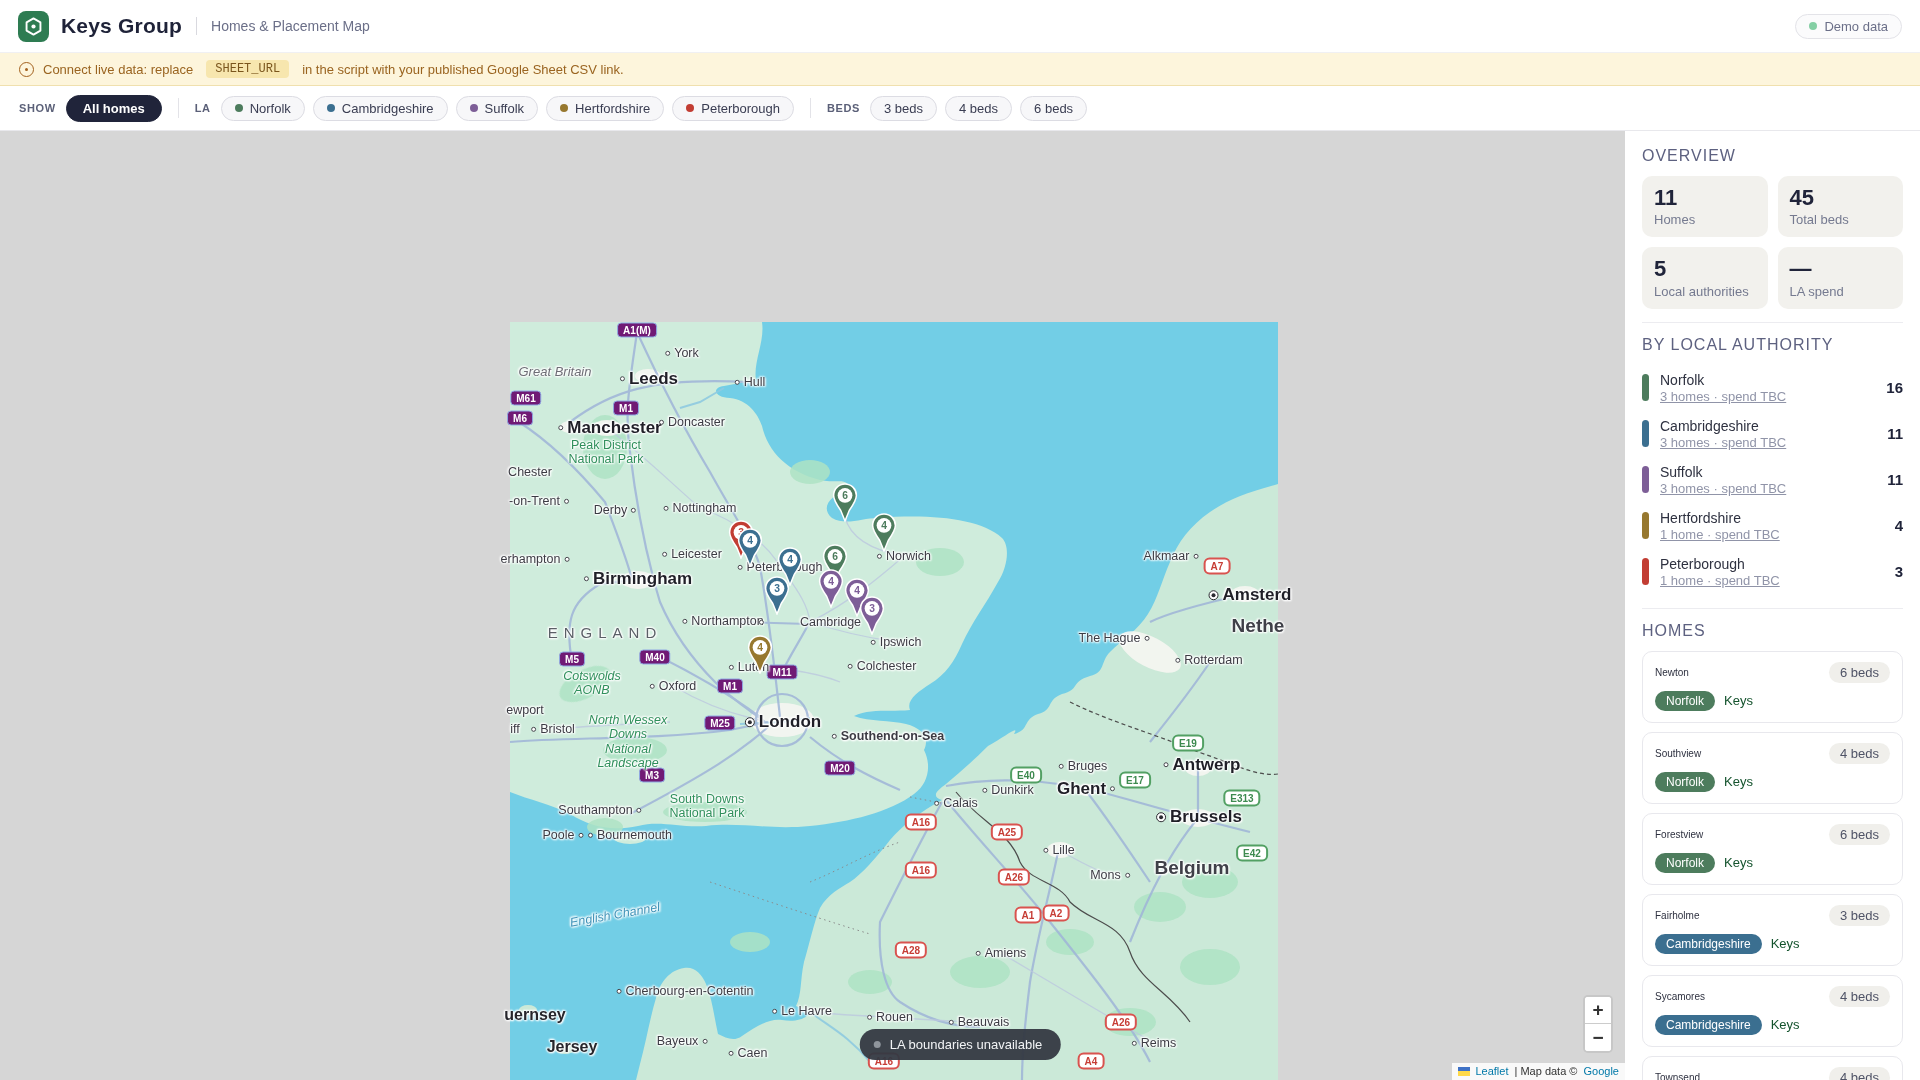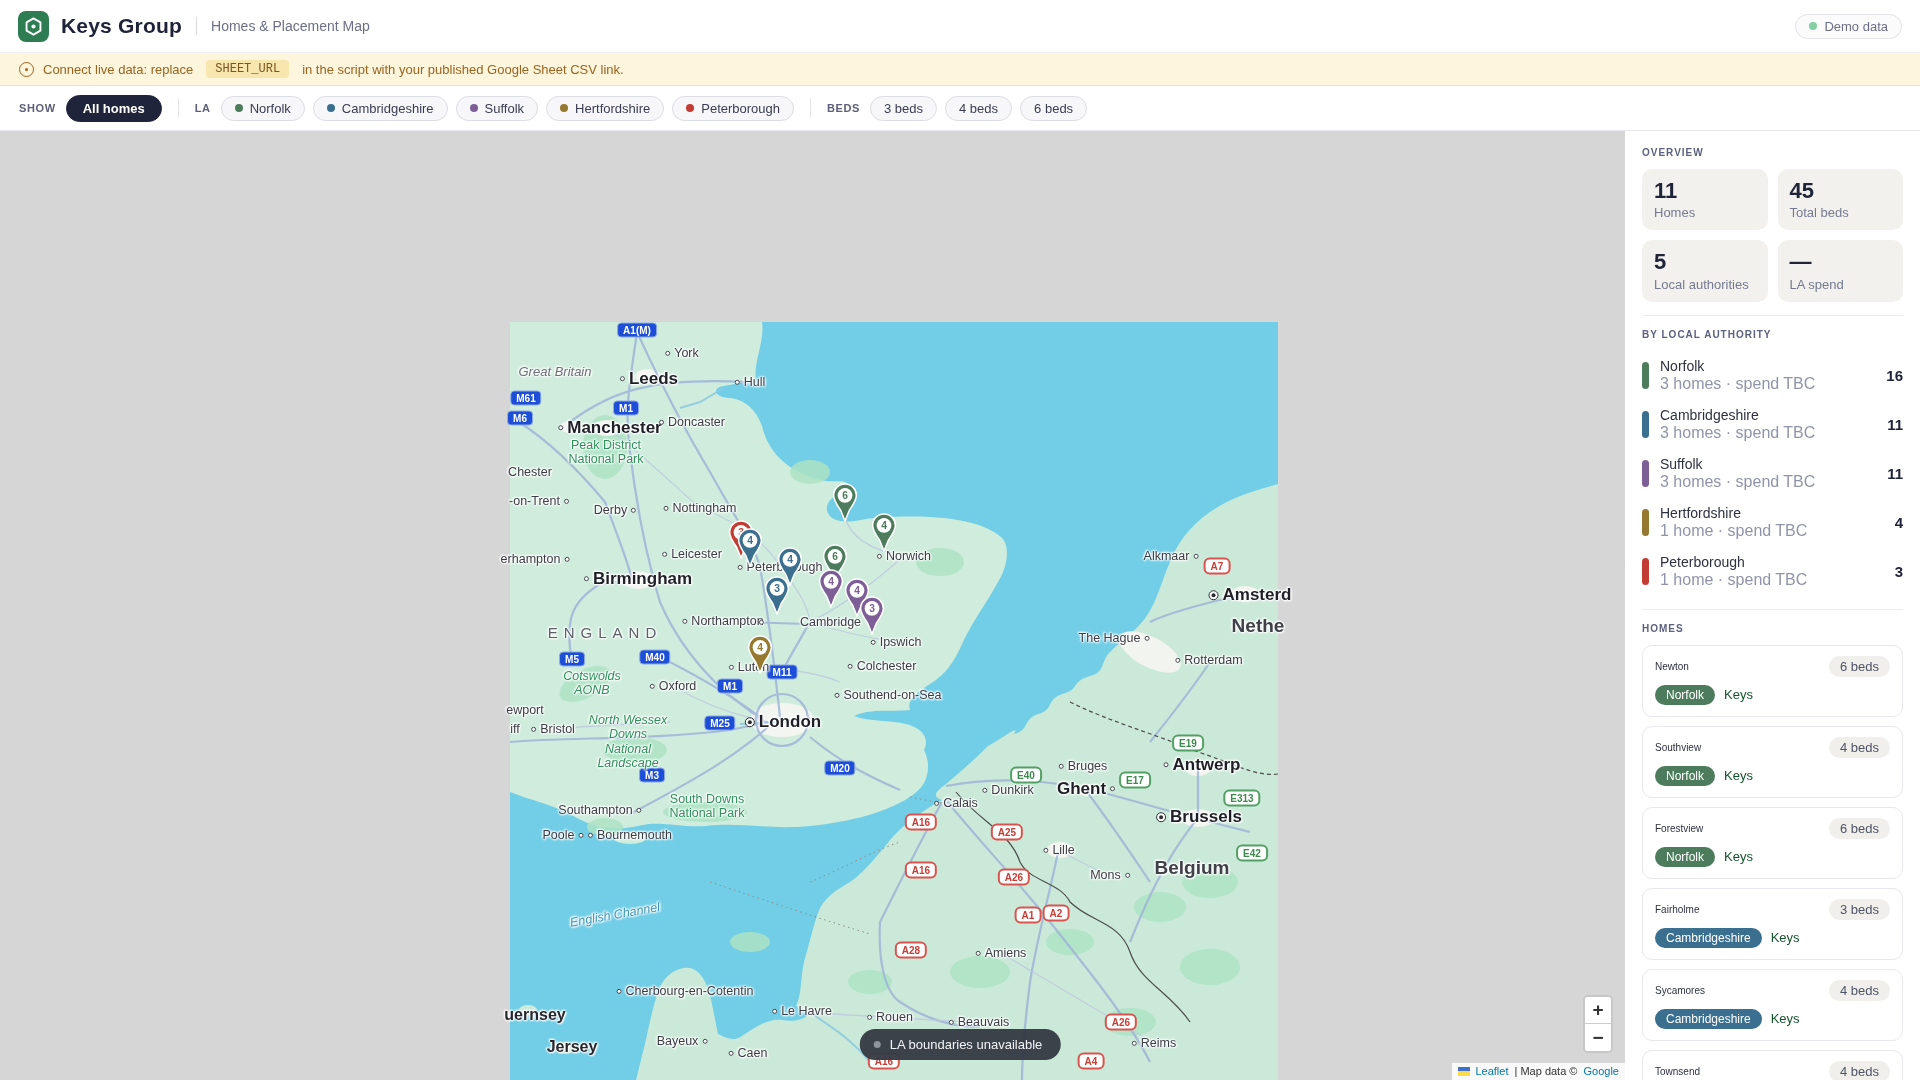--- a/index.html
+++ b/index.html
@@ -42,53 +42,53 @@
   .lbl.park { color:#2f8f5b; }
   .lbl.parkit { color:#2f8f5b; font-style:italic; }
   .lbl.water { color:#3f93b8; font-style:italic; }
   .lbl.island { font-weight:700; font-size:16px; color:#26262c; }
   .lbl.gb { font-style:italic; color:#6d6d75; font-size:13px; }
   .cdot { width:5px; height:5px; border:1.6px solid #46464d; border-radius:50%; background:#fff; flex:0 0 auto; }
   .cap { width:10px; height:10px; border:1.6px solid #2a2a30; border-radius:50%; position:relative; flex:0 0 auto; background:#fff; }
   .cap::after { content:""; position:absolute; left:50%; top:50%; width:4px; height:4px; margin:-2px 0 0 -2px; border-radius:50%; background:#2a2a30; }
 
   .bdg { position:absolute; transform:translate(-50%,-50%); font-size:10px; font-weight:700; padding:1px 5px; border-radius:4px; pointer-events:none; white-space:nowrap; }
-  .bdg.uk { background:#1d4ed8; color:#fff; border:1.5px solid #8fa9e4; }
+  .bdg.uk { background:#701a75; color:#fff; border:1.5px solid #8fa9e4; }
   .bdg.fr { background:#fff; color:#c63d35; border:2px solid #d9534f; border-radius:6px; }
   .bdg.eu { background:#fff; color:#3d8a4f; border:2px solid #52a063; border-radius:6px; }
 
   .pin { position:absolute; width:26px; height:39px; cursor:pointer; }
 
   .map-toast { position:absolute; left:960px; bottom:20px; transform:translateX(-50%); background:rgba(52,57,66,.95); color:#f2f3f5; border-radius:17px; padding:8px 18px 8px 14px; font-size:13px; display:flex; align-items:center; gap:9px; }
   .toast-dot { width:7px; height:7px; border-radius:50%; background:#8f959c; }
 
   .zoom-ctrl { position:absolute; right:12px; bottom:27px; width:30px; background:#fff; border:2px solid rgba(0,0,0,.22); border-radius:5px; overflow:hidden; }
   .zoom-btn { width:100%; height:27px; display:flex; align-items:center; justify-content:center; font-size:19px; font-weight:700; color:#333; cursor:pointer; background:#fff; border:none; font-family:inherit; }
   .zoom-btn:first-child { border-bottom:1px solid #ccc; }
 
   .attribution { position:absolute; right:0; bottom:0; background:rgba(255,255,255,.85); padding:2px 6px 3px; font-size:11px; color:#333; display:flex; align-items:center; gap:3px; white-space:pre; }
   .attribution a { text-decoration:none; color:#0078A8; cursor:pointer; }
   .flag { width:12px; height:9px; display:inline-block; margin-right:2px; }
   .flag .b { display:block; width:100%; height:50%; background:#3f72c6; }
   .flag .y { display:block; width:100%; height:50%; background:#ffd948; }
 
   
   .sidebar { position:absolute; right:0; top:131px; width:295px; height:949px; background:#fff; padding:16px 17px 0; overflow:hidden; }
-  .sec-title { font-size:10px; font-weight:700; color:#5d6180; letter-spacing:1px; margin-bottom:11px; }
+  .sec-title { font-size:16px; font-weight:400; color:#5d6180; letter-spacing:1px; margin-bottom:11px; }
   .sec-div { border:none; border-top:1px solid #ececf0; margin:13px 0; }
   .stats-grid { display:grid; grid-template-columns:1fr 1fr; gap:10px; }
   .stat-card { background:#f2f1ed; border-radius:10px; padding:9px 12px 10px; }
   .stat-value { font-size:22px; font-weight:700; color:#20243a; line-height:1.15; }
   .stat-label { font-size:13px; color:#757a90; margin-top:2px; }
 
   .la-row { display:flex; align-items:center; gap:11px; padding:7px 0; cursor:pointer; }
   .la-bar { width:7px; height:27px; border-radius:3.5px; flex:0 0 auto; }
   .la-info { display:flex; flex-direction:column; }
   .la-name { font-size:14px; color:#2e3140; }
-  .la-sub { font-size:16px; color:#9094a8; margin-top:1px; }
+  .la-sub { font-size:13px; color:#9094a8; margin-top:1px;text-decoration:underline; }
   .la-count { margin-left:auto; font-size:15px; font-weight:700; color:#20243a; }
 
   .home-card { border:1px solid #e8e8ed; border-radius:10px; padding:10px 12px 11px; margin-bottom:9px; cursor:pointer; background:#fff; }
   .home-top { display:flex; align-items:center; justify-content:space-between; }
   .home-name { font-size:10px; color:#2e3140; }
   .beds-badge { background:#f0efeb; border-radius:999px; padding:3px 11px; font-size:13px; color:#4f5366; }
   .home-bottom { display:flex; align-items:center; gap:9px; margin-top:8px; }
   .la-pill { color:#fff; font-size:12px; border-radius:999px; padding:3px 11px; }
   .provider { font-size:13px; color:#14532d; }
 </style>
@@ -290,21 +290,21 @@
         <div class="lbl region" style="left:95px;top:311px;"><span>ENGLAND</span></div>
         <div class="lbl " style="left:213px;top:299px;"><span class="cdot"></span><span>Northampton</span></div>
         <div class="lbl " style="left:300px;top:300px;gap:36px;"><span class="cdot"></span><span>Cambridge</span></div>
         <div class="lbl " style="left:270px;top:245px;"><span class="cdot"></span><span>Peterborough</span></div>
         <div class="lbl " style="left:394px;top:234px;"><span class="cdot"></span><span>Norwich</span></div>
         <div class="lbl " style="left:386px;top:320px;"><span class="cdot"></span><span>Ipswich</span></div>
         <div class="lbl " style="left:372px;top:344px;"><span class="cdot"></span><span>Colchester</span></div>
         <div class="lbl " style="left:239px;top:345px;"><span class="cdot"></span><span>Luton</span></div>
         <div class="lbl " style="left:163px;top:364px;"><span class="cdot"></span><span>Oxford</span></div>
         <div class="lbl lg" style="left:273px;top:400px;"><span class="cap"></span><span>London</span></div>
-        <div class="lbl " style="left:378px;top:373px;"><span class="cdot"></span><span>Southend-on-Sea</span></div>
+        <div class="lbl " style="left:378px;top:414px;font-weight:bold;"><span class="cdot"></span><span>Southend-on-Sea</span></div>
         <div class="lbl parkit" style="left:82px;top:361px;"><span>Cotswolds
 AONB</span></div>
         <div class="lbl parkit" style="left:118px;top:420px;"><span>North Wessex
 Downs
 National
 Landscape</span></div>
         <div class="lbl park" style="left:197px;top:484px;"><span>South Downs
 National Park</span></div>
         <div class="lbl " style="left:90px;top:488px;"><span>Southampton</span><span class="cdot"></span></div>
         <div class="lbl " style="left:53px;top:513px;"><span>Poole</span><span class="cdot"></span></div>

